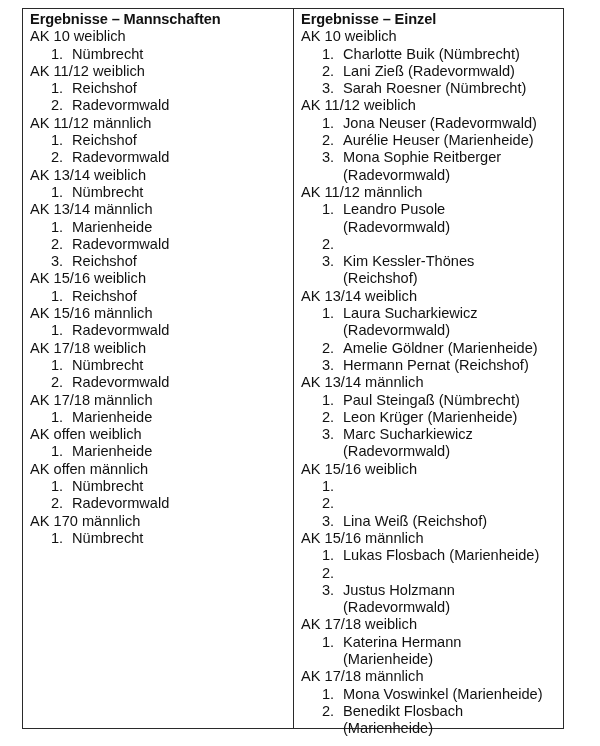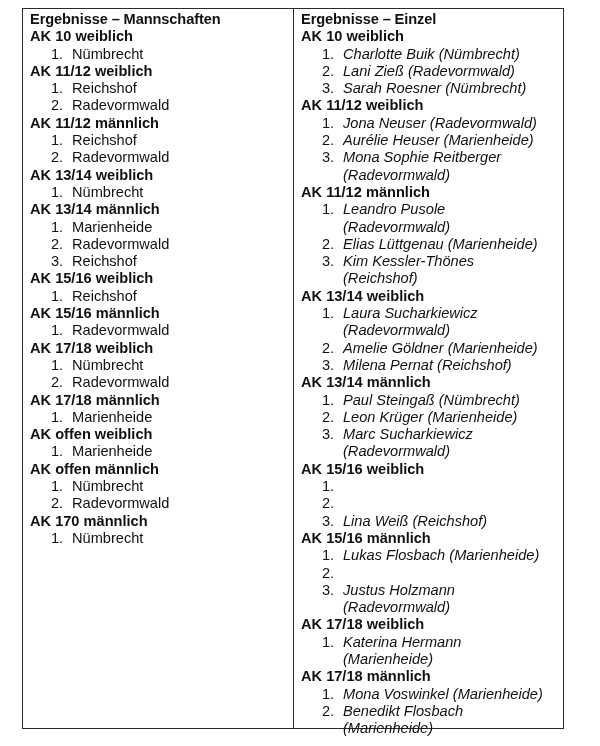--- a/index.html
+++ b/index.html
@@ -38,21 +38,20 @@
     .col-right {
       flex: 1;
       padding-left: 7px;
     }
     .heading {
       font-weight: bold;
       letter-spacing: -0.1px;
     }
     .group-label {
       white-space: nowrap;
-      font-weight: bold;
     }
     ol {
       margin: 0;
       padding: 0;
       list-style: none;
     }
     li {
       display: flex;
       white-space: nowrap;
     }
@@ -60,21 +59,20 @@
       display: inline-block;
       width: 21px;
       margin-left: 21px;
       flex-shrink: 0;
     }
     .txt {
       white-space: normal;
     }
     .col-right .txt {
       max-width: 220px;
-      font-style: italic;
     }
   </style>
 </head>
 <body>
 
 <div class="table">
   <div class="col col-left">
     <div class="heading">Ergebnisse – Mannschaften</div>
     <div id="teams-groups">
         <div>
@@ -250,42 +248,41 @@
         </div>
         <div>
           <div class="group-label">AK 11/12 männlich</div>
           <ol>
             <li>
               <span class="num">1.</span>
               <span class="txt">Leandro Pusole (Radevormwald)</span>
             </li>
             <li>
               <span class="num">2.</span>
-              <span class="txt">Elias Lüttgenau (Marienheide)</span>
             </li>
             <li>
               <span class="num">3.</span>
               <span class="txt">Kim Kessler-Thönes (Reichshof)</span>
             </li>
           </ol>
         </div>
         <div>
           <div class="group-label">AK 13/14 weiblich</div>
           <ol>
             <li>
               <span class="num">1.</span>
               <span class="txt">Laura Sucharkiewicz (Radevormwald)</span>
             </li>
             <li>
               <span class="num">2.</span>
               <span class="txt">Amelie Göldner (Marienheide)</span>
             </li>
             <li>
               <span class="num">3.</span>
-              <span class="txt">Milena Pernat (Reichshof)</span>
+              <span class="txt">Hermann Pernat (Reichshof)</span>
             </li>
           </ol>
         </div>
         <div>
           <div class="group-label">AK 13/14 männlich</div>
           <ol>
             <li>
               <span class="num">1.</span>
               <span class="txt">Paul Steingaß (Nümbrecht)</span>
             </li>

